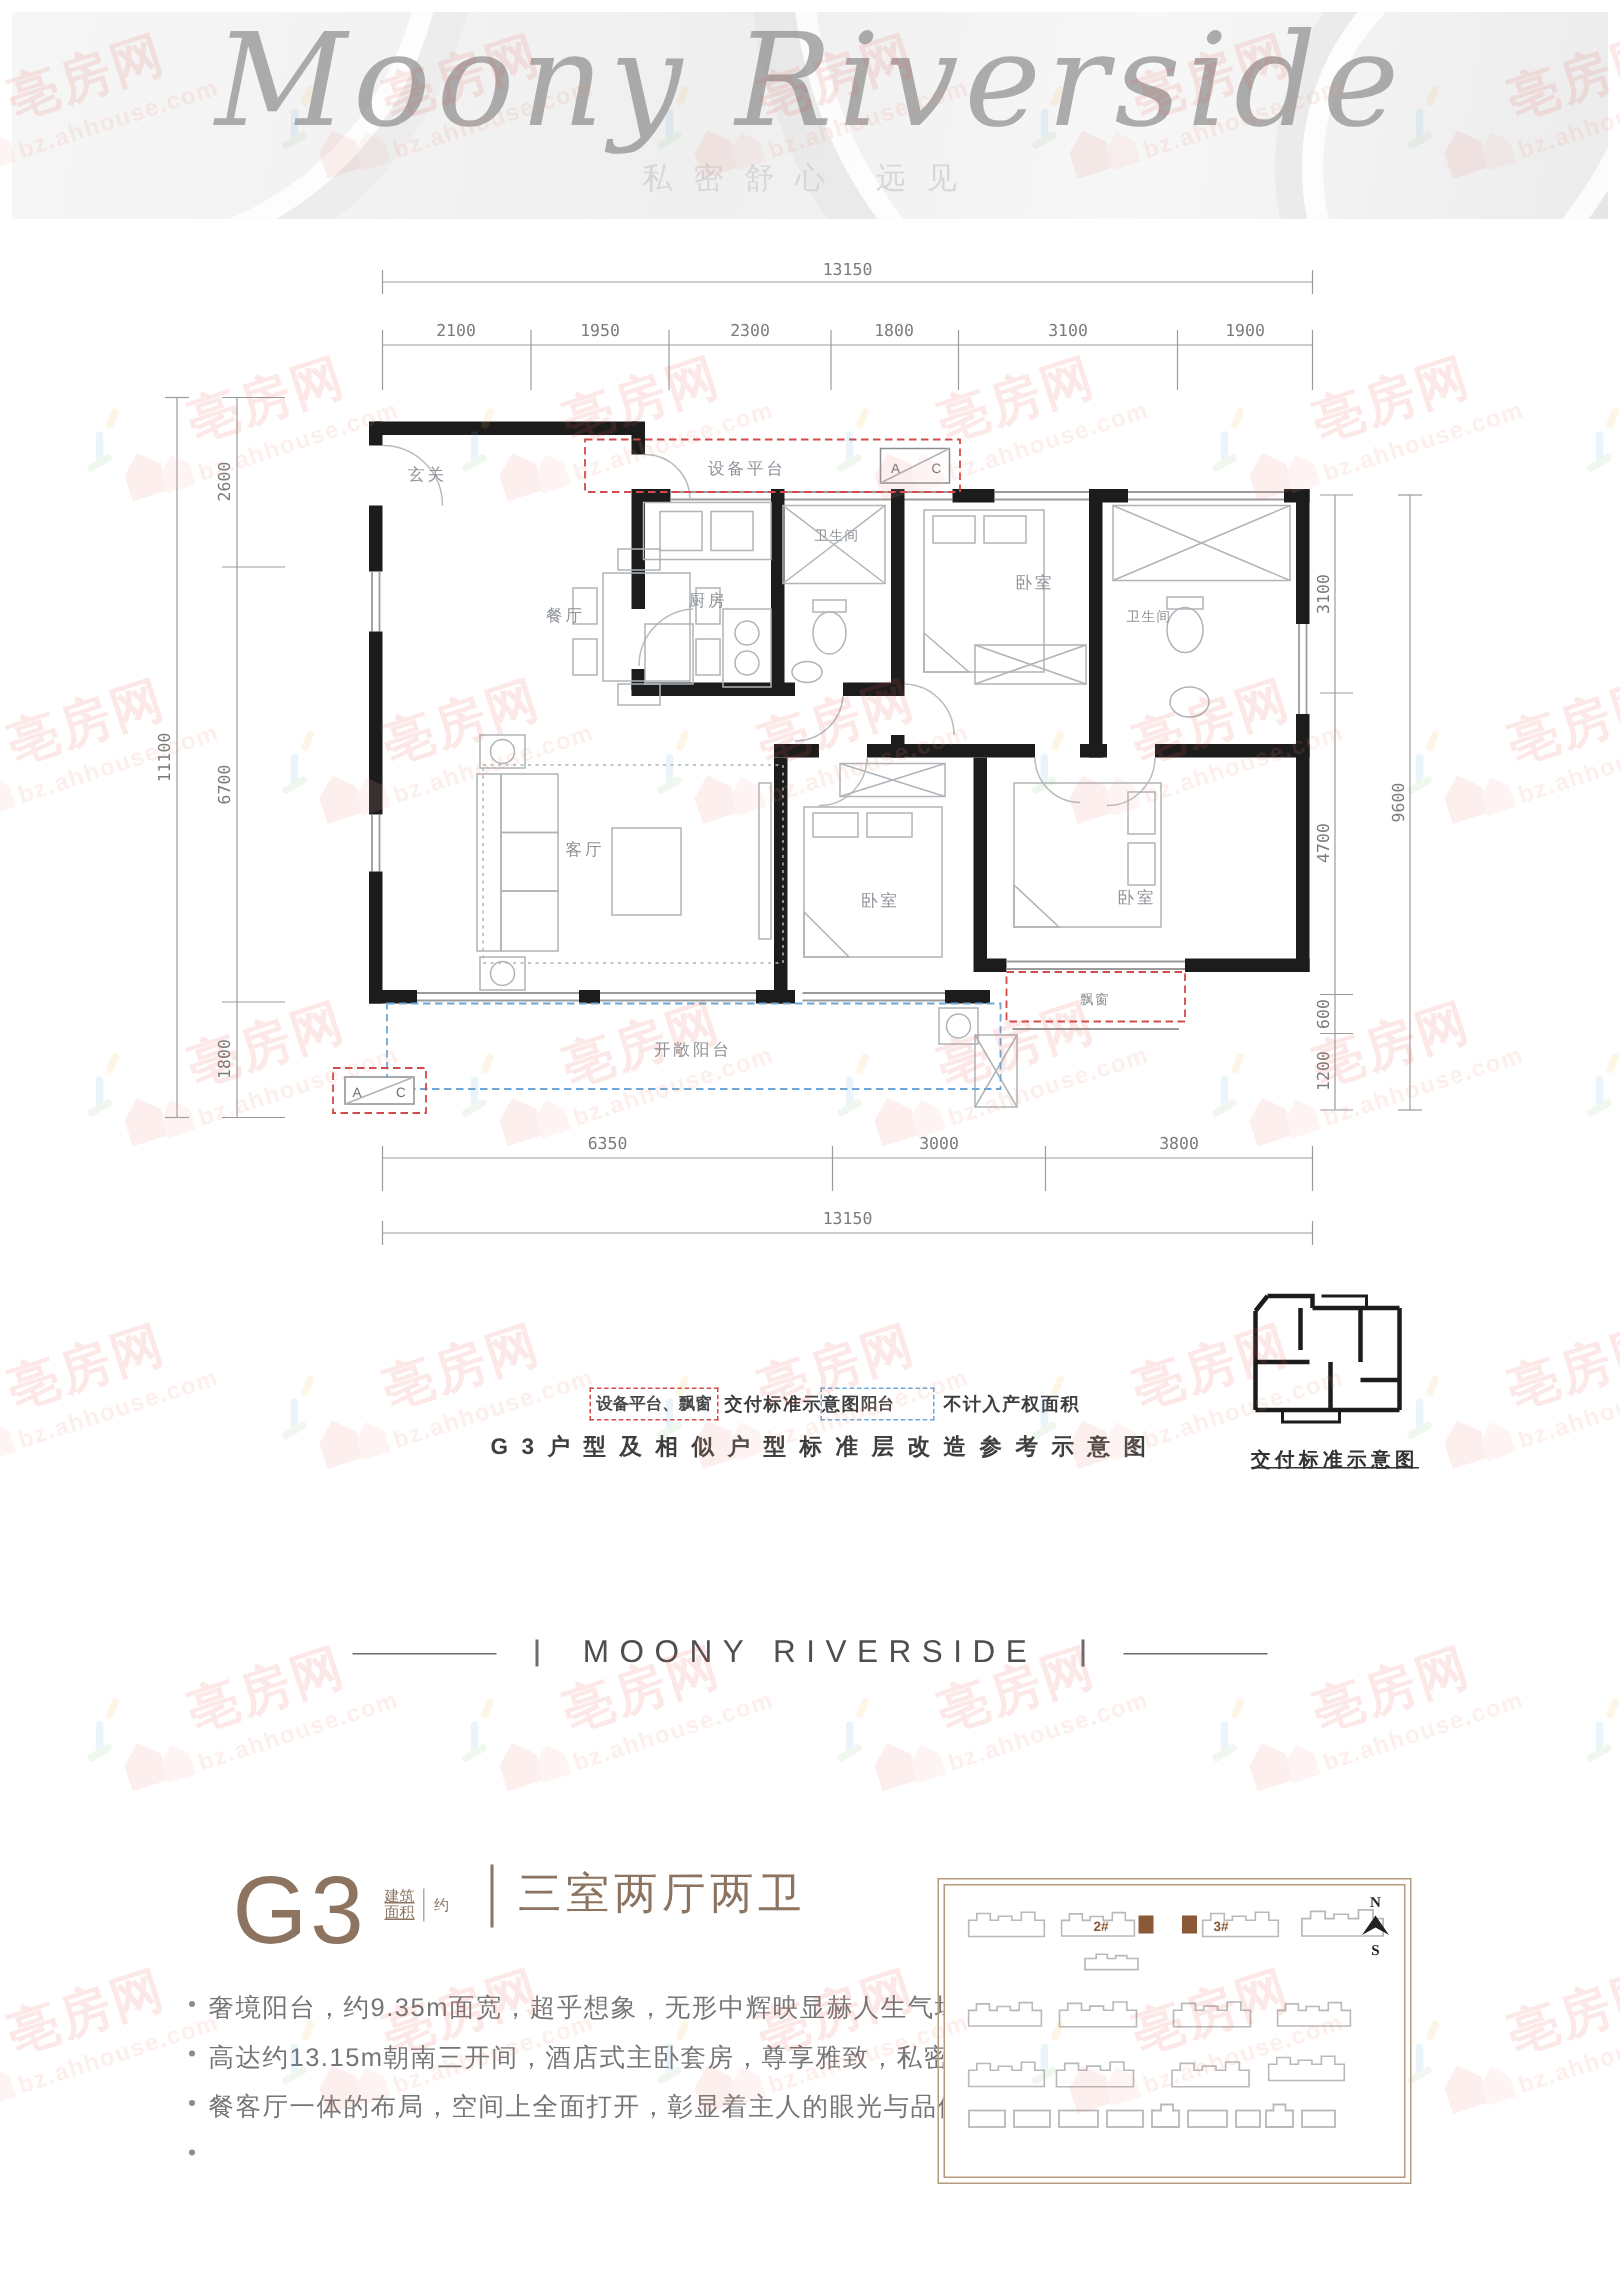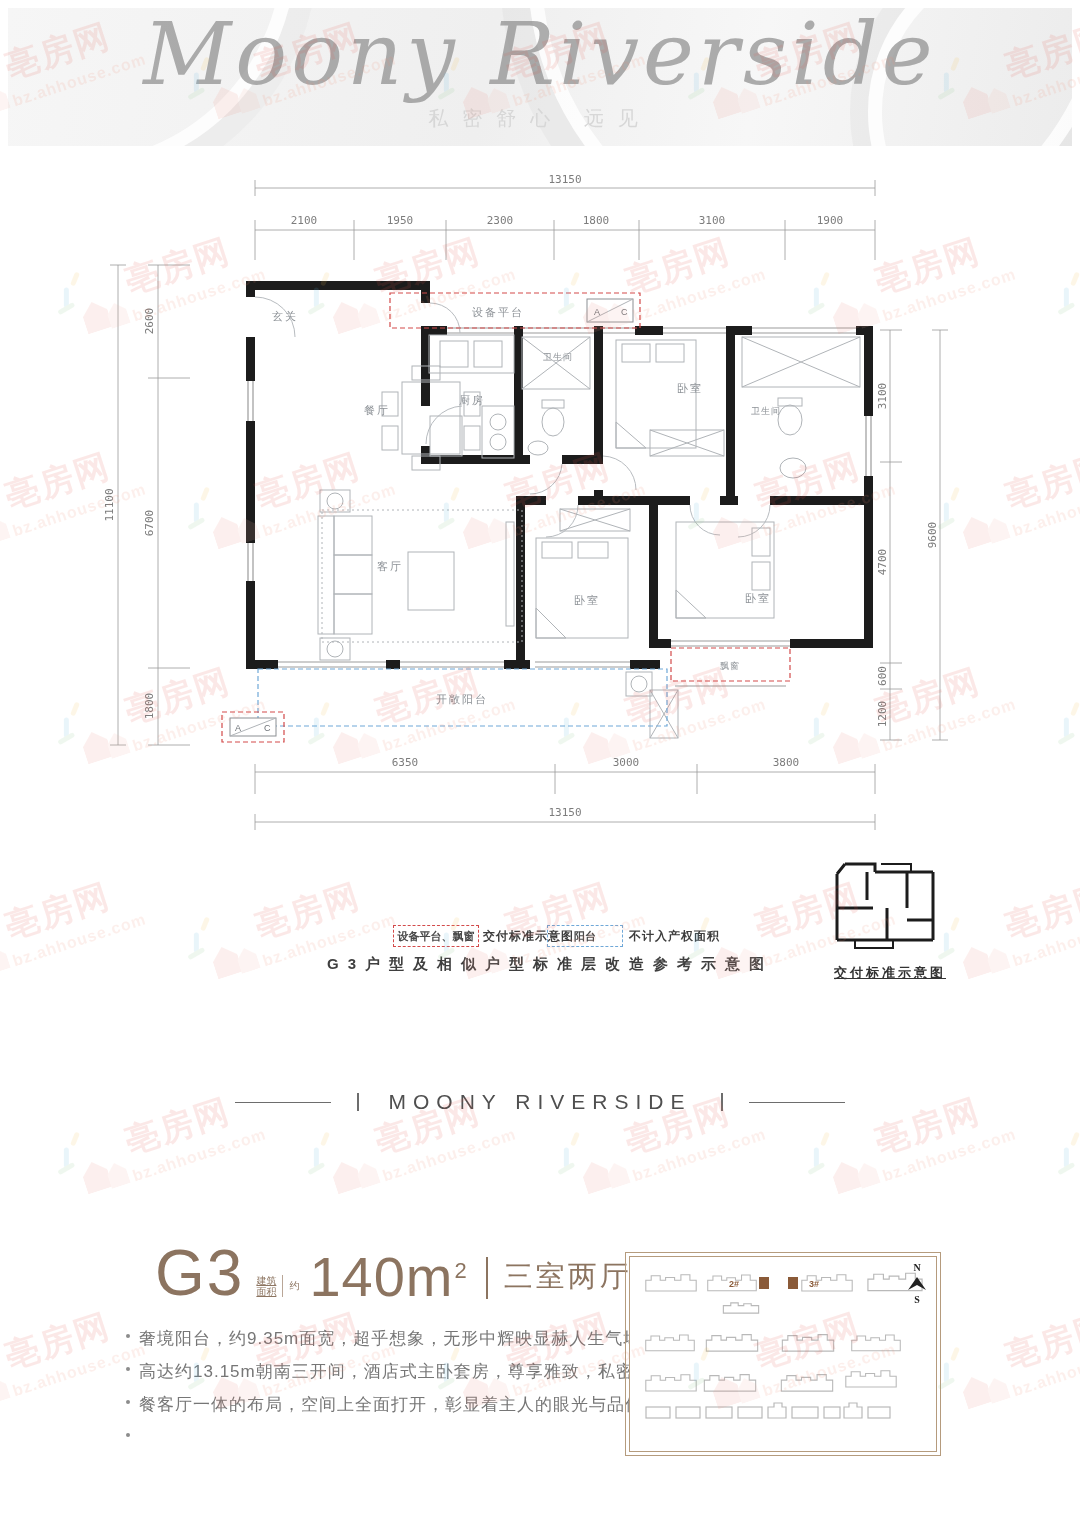--- a/index.html
+++ b/index.html
@@ -47,21 +47,21 @@
   .delivery-caption{left:800px;top:964px;width:180px;text-align:center;font-size:13px;font-weight:bold;
         color:#333;letter-spacing:3px;text-decoration:underline;}
 
   
   .divider{left:0;top:1090px;width:1080px;display:flex;align-items:center;justify-content:center;}
   .divider .rule{width:96px;height:1px;background:#6d6d6d;}
   .divider .bar{width:2px;height:18px;background:#6d6d6d;margin:0 26px;}
   .divider .txt{font-size:21px;letter-spacing:7px;color:#4f4f4f;padding:0 4px;white-space:nowrap;}
 
   
-  .unit{left:155px;top:1243px;display:flex;align-items:flex-end;color:#8c7460;}
+  .unit{left:155px;top:1243px;display:flex;color:#8c7460;}
   .unit .g3{font-size:64px;line-height:60px;letter-spacing:2px;font-weight:500;}
   .unit .meta{display:flex;align-items:center;margin:0 10px 6px 12px;}
   .unit .meta .stack{font-size:10px;line-height:11px;text-align:center;text-decoration:underline;}
   .unit .meta .sep{width:1px;height:22px;background:#b9a697;margin:0 6px;}
   .unit .meta .approx{font-size:10px;}
   .unit .area{font-size:56px;line-height:52px;letter-spacing:1px;}
   .unit .area sup{font-size:22px;vertical-align:18px;margin-left:1px;}
   .unit .vbar{width:2px;height:42px;background:#8c7460;margin:0 16px 4px 18px;}
   .unit .layout{font-size:29px;letter-spacing:3px;margin-bottom:6px;}
 
@@ -382,21 +382,20 @@
   <div class="abs unit">
     <div class="g3">G3</div>
     <div class="meta">
       <div class="stack">
         <div>建筑</div>
         <div>面积</div>
       </div>
       <div class="sep"></div>
       <div class="approx">约</div>
     </div>
-    <div class="area"><span>140m</span><sup>2</sup></div>
     <div class="vbar"></div>
     <div class="layout">三室两厅两卫</div>
   </div>
 
   <div class="abs features">
     <div class="feature"><span class="dot"></span><span>奢境阳台，约9.35m面宽，超乎想象，无形中辉映显赫人生气场</span></div>
     <div class="feature"><span class="dot"></span><span>高达约13.15m朝南三开间，酒店式主卧套房，尊享雅致，私密舒心</span></div>
     <div class="feature"><span class="dot"></span><span>餐客厅一体的布局，空间上全面打开，彰显着主人的眼光与品位</span></div>
     <div class="feature"><span class="dot"></span></div>
   </div>

